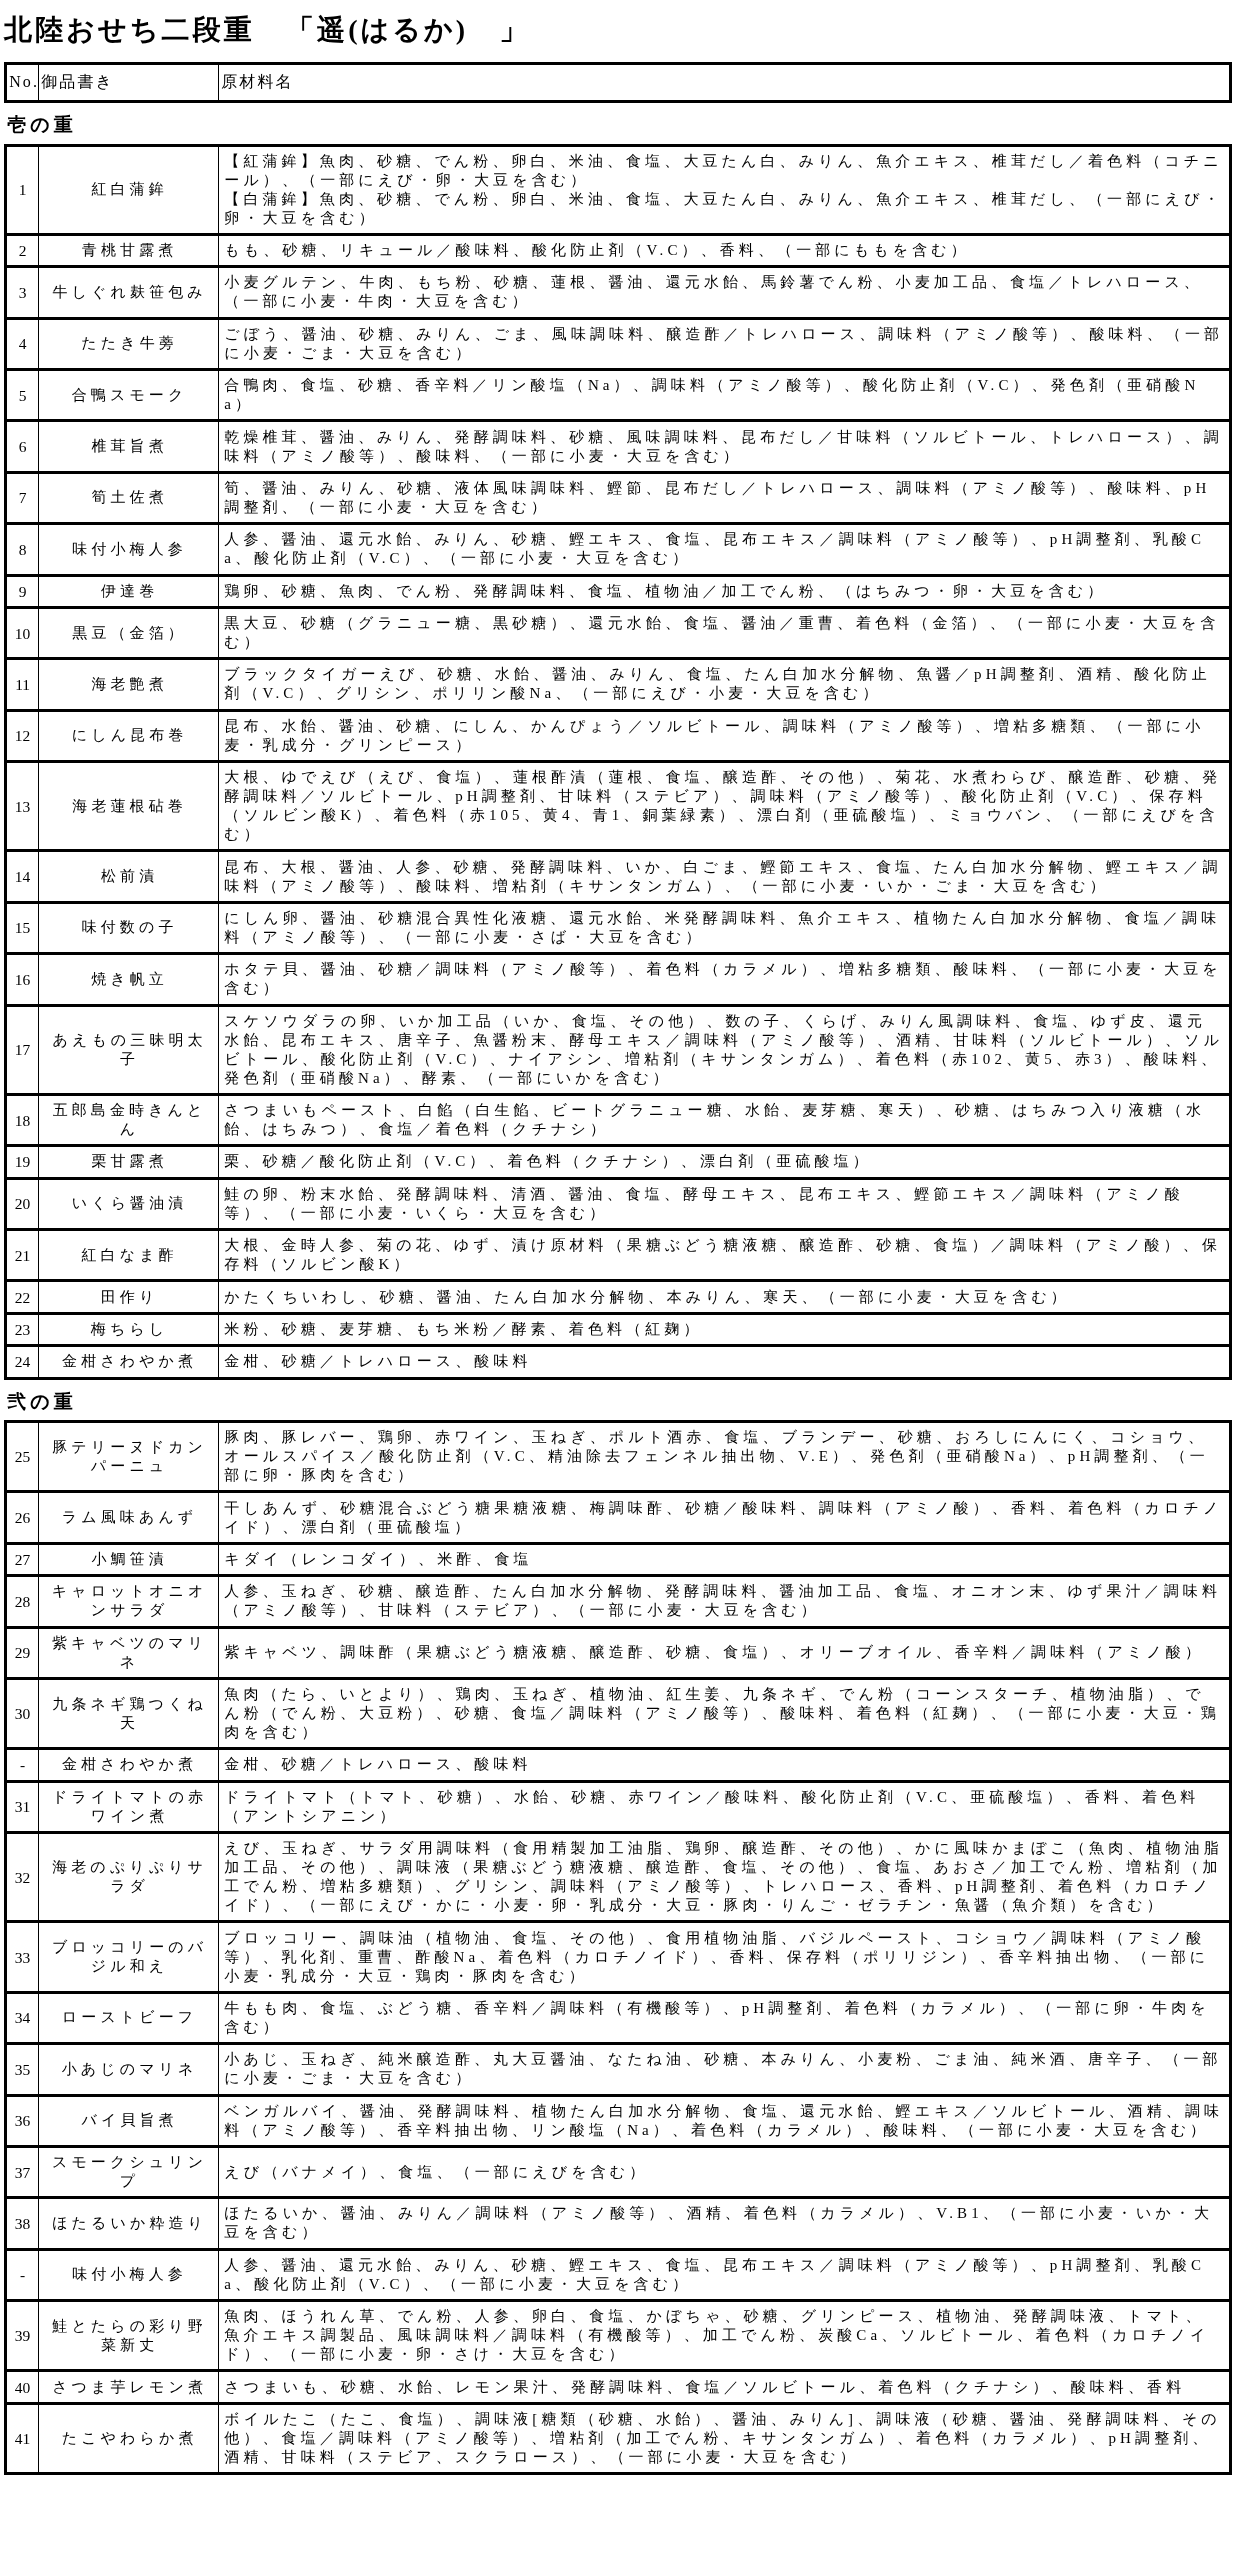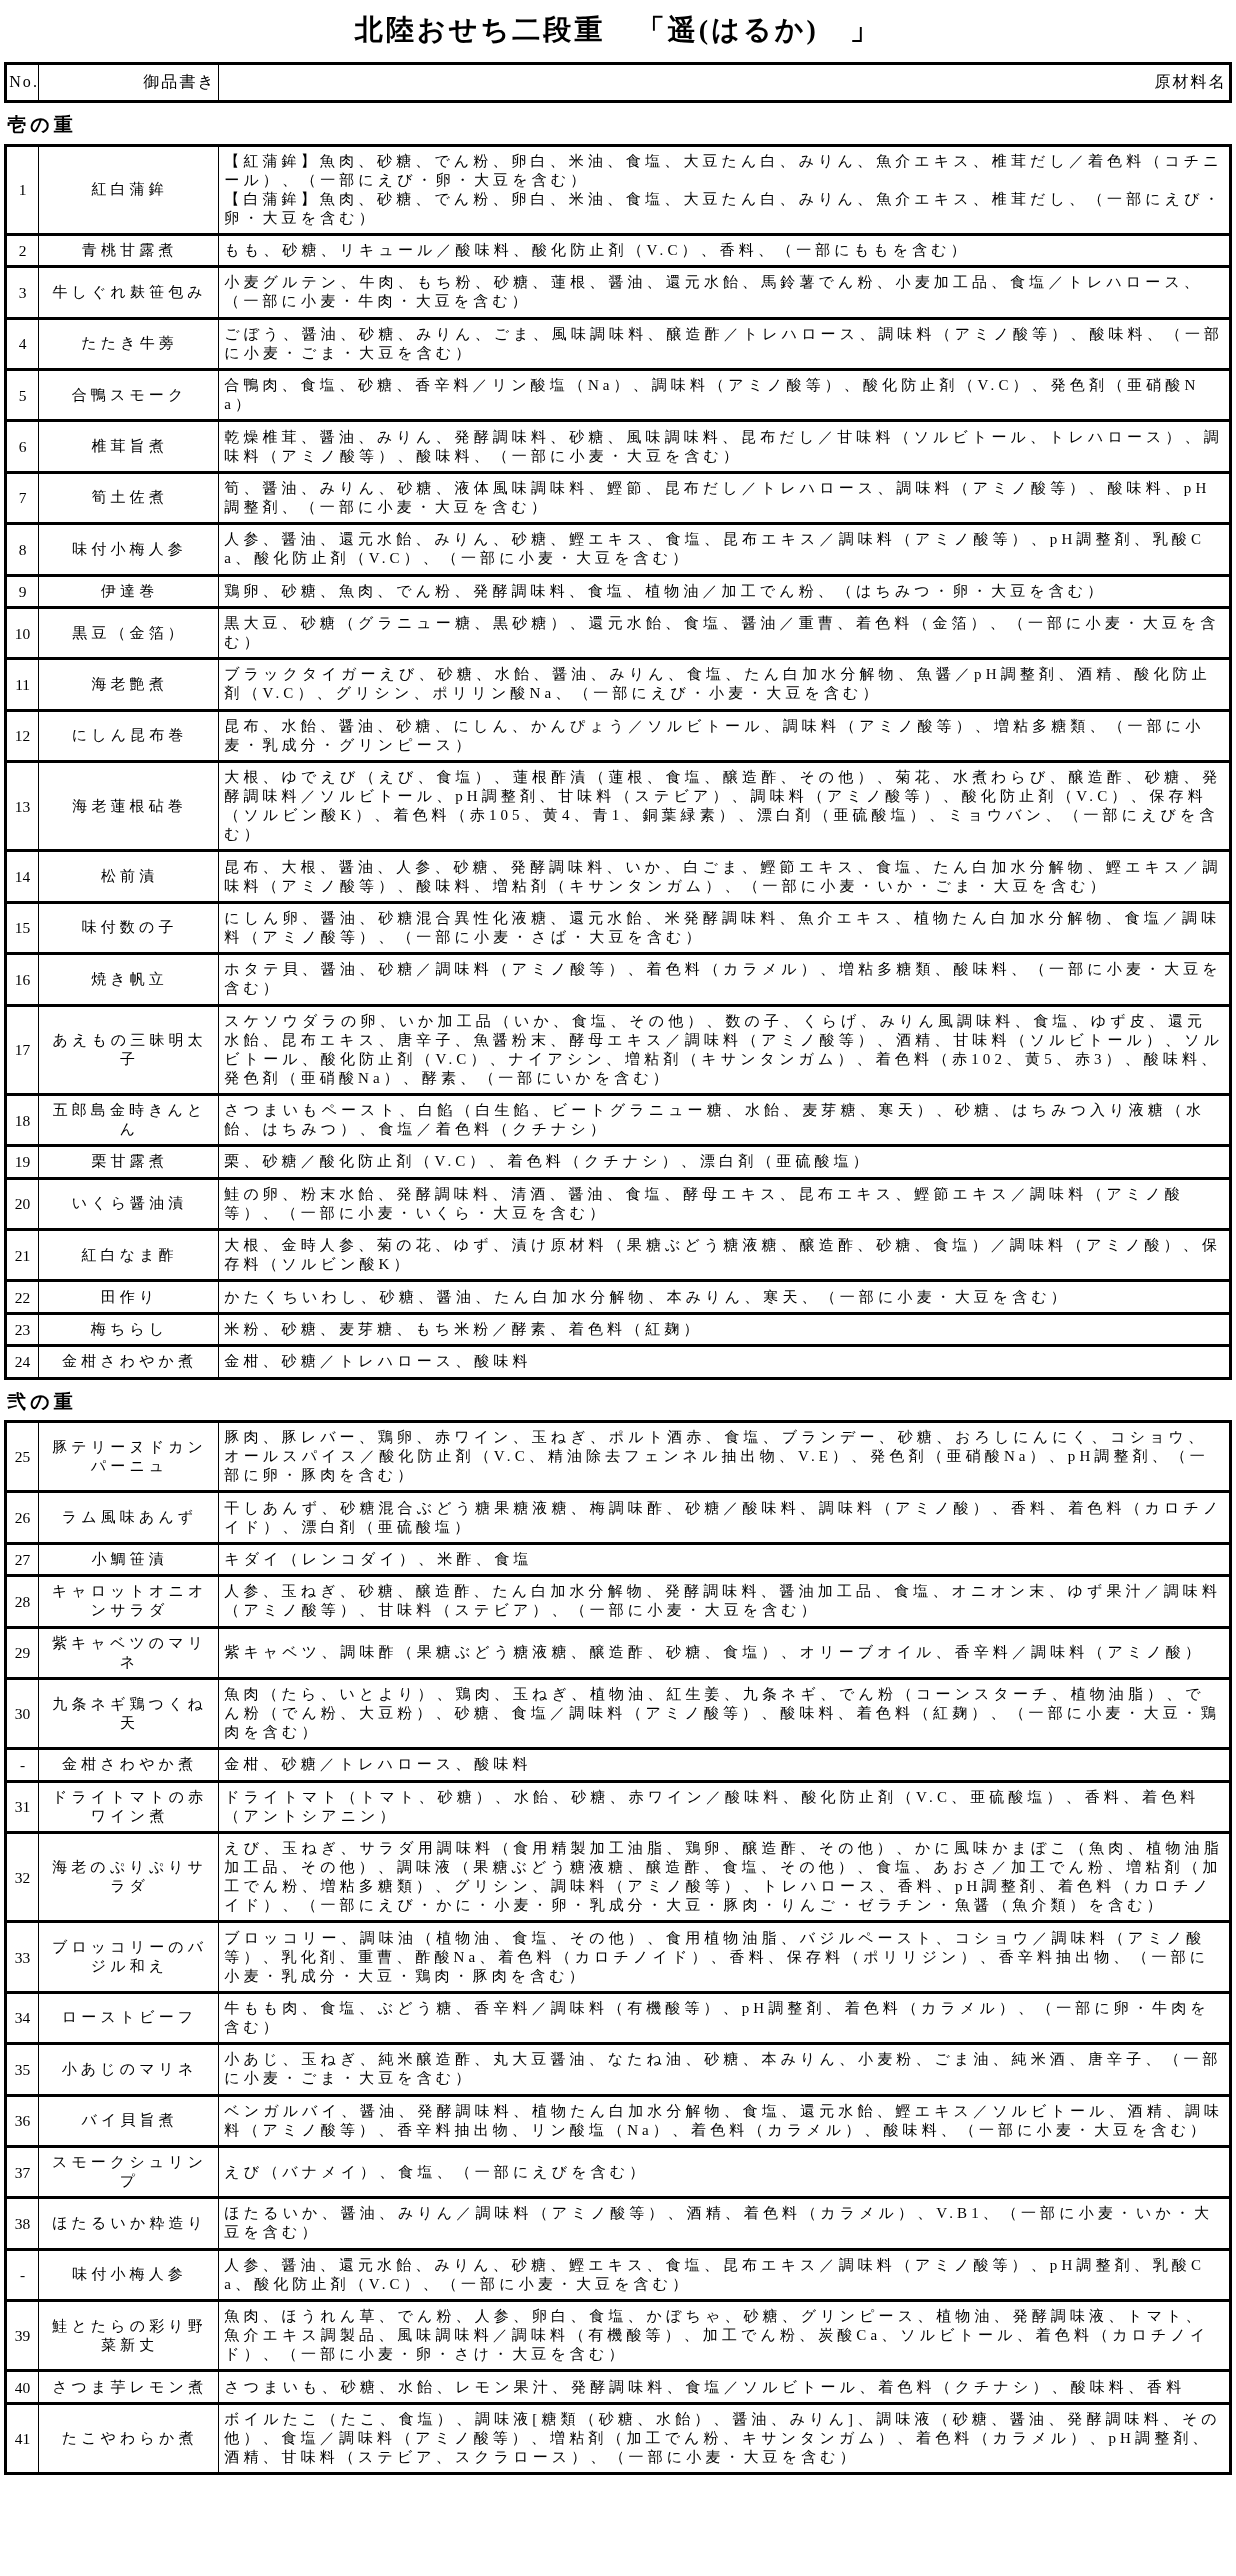--- a/index.html
+++ b/index.html
@@ -5,41 +5,41 @@
   html, body { margin: 0; padding: 0; }
   body {
     width: 1236px;
     min-height: 2679px;
     background: #ffffff;
     color: #000000;
     font-family: "Liberation Serif", "DejaVu Serif", serif;
   }
   .page { padding: 7.2px 4.1px 31px 4.1px; box-sizing: border-box; }
   .title {
-    text-align: center;
+    text-align: left;
     font-size: 28px;
     font-weight: bold;
     letter-spacing: 3.1px;
     margin: 4.1px 0 12.4px 0;
   }
   table.grid {
     border-collapse: collapse;
     table-layout: fixed;
     width: 100%;
     border: 3.1px solid #000;
   }
   col.c-no   { width: 33px; }
   col.c-name { width: 180px; }
   th {
     border: 1.5px solid #000;
     border-top-width: 3.1px;
     border-bottom-width: 3.1px;
     font-size: 16px;
     font-weight: normal;
-    text-align: right;
+    text-align: left;
     padding: 7.2px 2.1px;
     letter-spacing: 2.1px;
   }
   td {
     border: 1.5px solid #000;
     border-top-width: 3.1px;
     border-bottom-width: 3.1px;
     font-size: 15px;
     line-height: 19px;
     letter-spacing: 4.1px;

